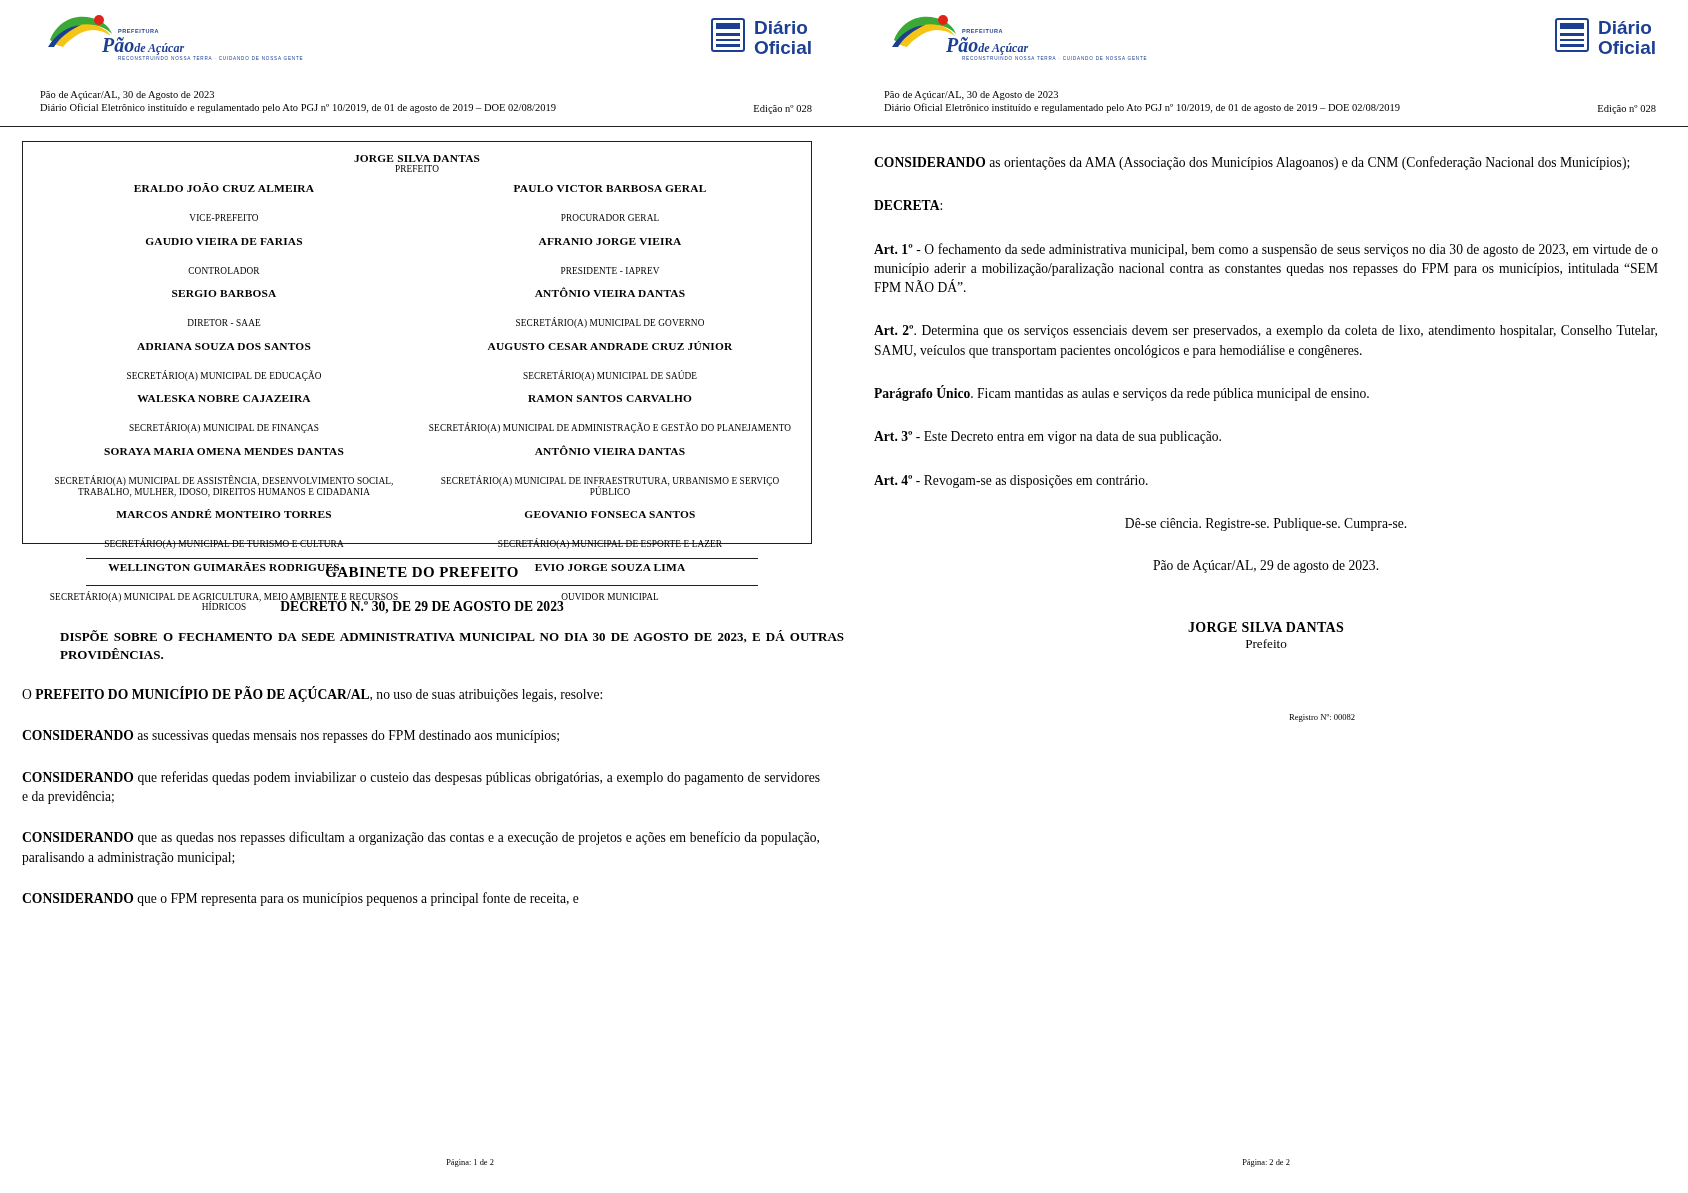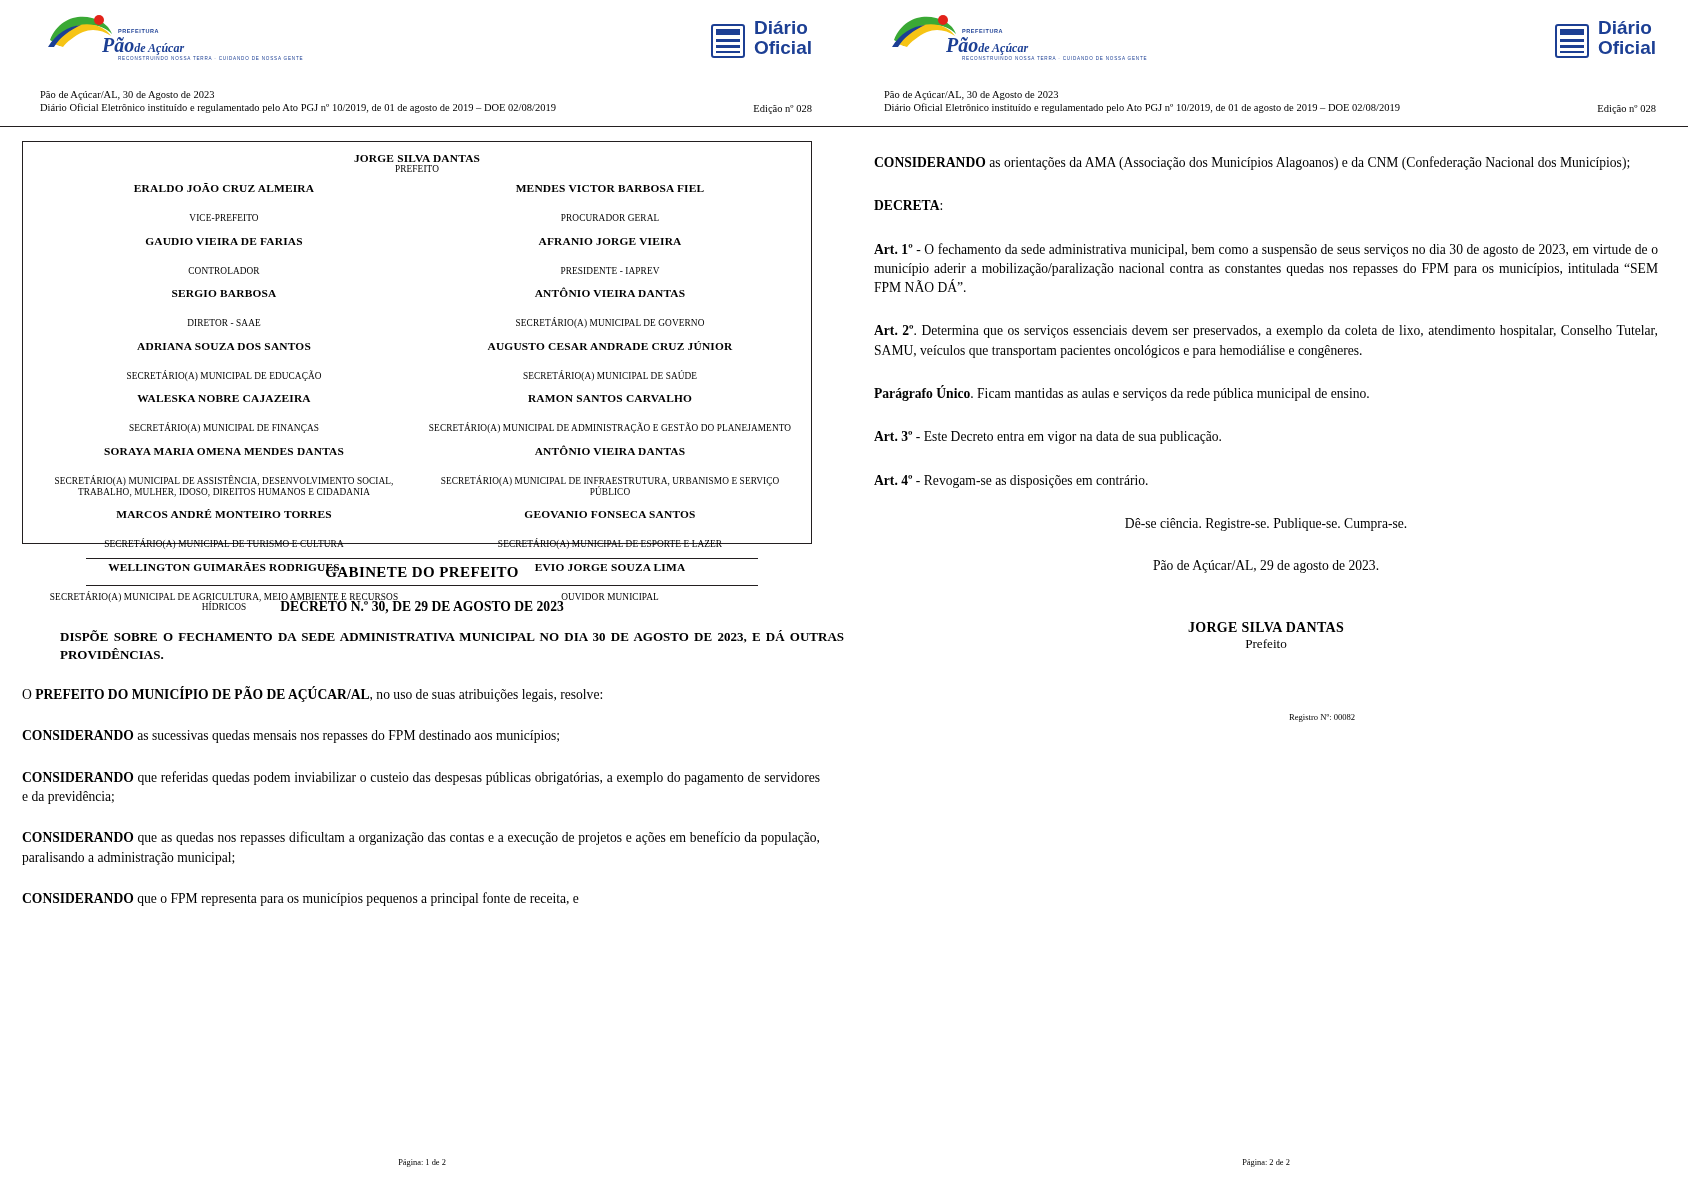--- a/index.html
+++ b/index.html
@@ -81,21 +81,21 @@
     letter-spacing: 0.8px;
     color: #1c3f94;
     white-space: nowrap;
   }
 
   .diario {
     position: absolute;
     right: 32px;
     top: 18px;
     display: flex;
-    align-items: flex-end;
+    align-items: flex-start;
     gap: 9px;
   }
   .diario .d-icon {
     width: 34px;
     height: 34px;
     border: 2.5px solid #1c3f94;
     border-radius: 3px;
     position: relative;
     box-sizing: border-box;
   }
@@ -265,21 +265,21 @@
   
   .footer {
     position: absolute;
     bottom: 26px;
     left: 0;
     width: 100%;
     text-align: center;
     font-size: 8.4px;
     font-family: "Liberation Serif", serif;
   }
-  .footer-left { padding-right: 400px; }
+  .footer-left { padding-right: 400px; padding-left: 48px; }
   .footer-right { padding-right: 400px; }
 </style>
 </head>
 <body>
 
 <div class="spread">
 
   <div class="page">
     <div class="page-inner">
 
@@ -352,21 +352,21 @@
               <div class="off-name">MARCOS ANDRÉ MONTEIRO TORRES</div>
               <div class="off-role">SECRETÁRIO(A) MUNICIPAL DE TURISMO E CULTURA</div>
             </div>
             <div class="off-entry">
               <div class="off-name">WELLINGTON GUIMARÃES RODRIGUES</div>
               <div class="off-role">SECRETÁRIO(A) MUNICIPAL DE AGRICULTURA, MEIO AMBIENTE E RECURSOS HÍDRICOS</div>
             </div>
           </div>
           <div class="off-col">
             <div class="off-entry">
-              <div class="off-name">MENDES VICTOR BARBOSA FIEL</div>
+              <div class="off-name">PAULO VICTOR BARBOSA GERAL</div>
               <div class="off-role">PROCURADOR GERAL</div>
             </div>
             <div class="off-entry">
               <div class="off-name">AFRANIO JORGE VIEIRA</div>
               <div class="off-role">PRESIDENTE - IAPREV</div>
             </div>
             <div class="off-entry">
               <div class="off-name">ANTÔNIO VIEIRA DANTAS</div>
               <div class="off-role">SECRETÁRIO(A) MUNICIPAL DE GOVERNO</div>
             </div>

